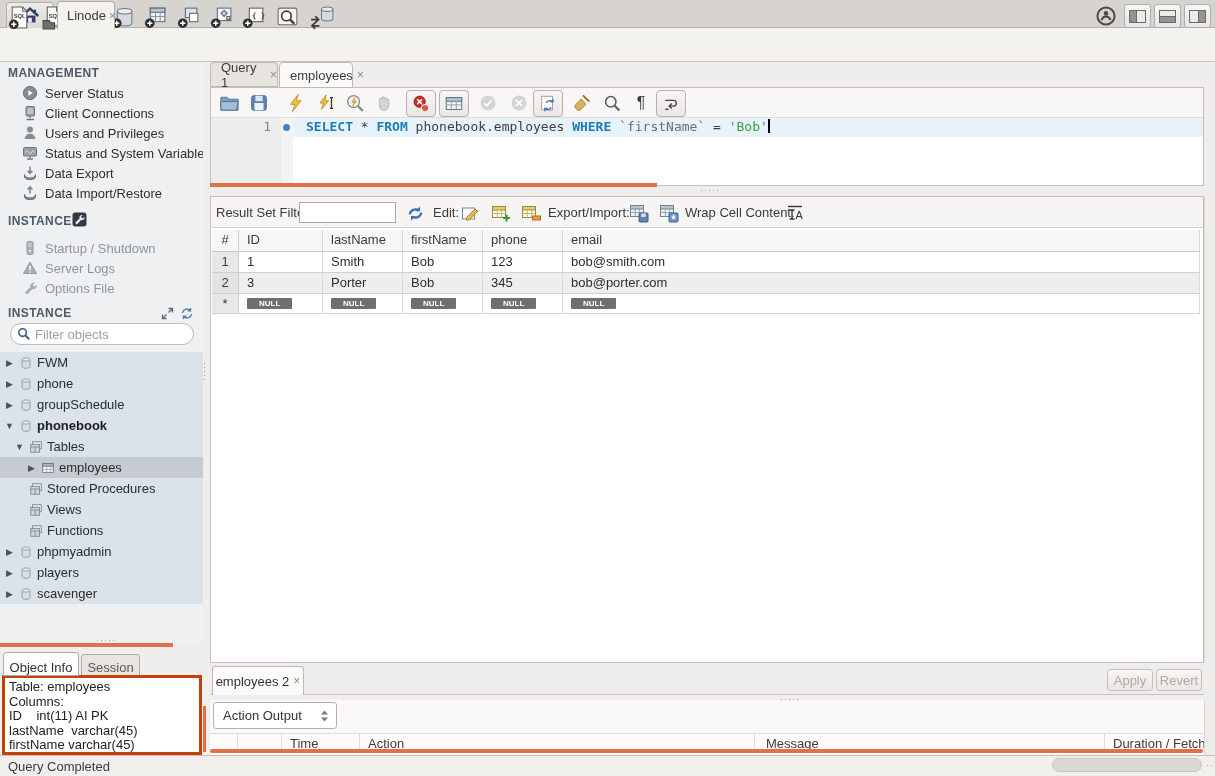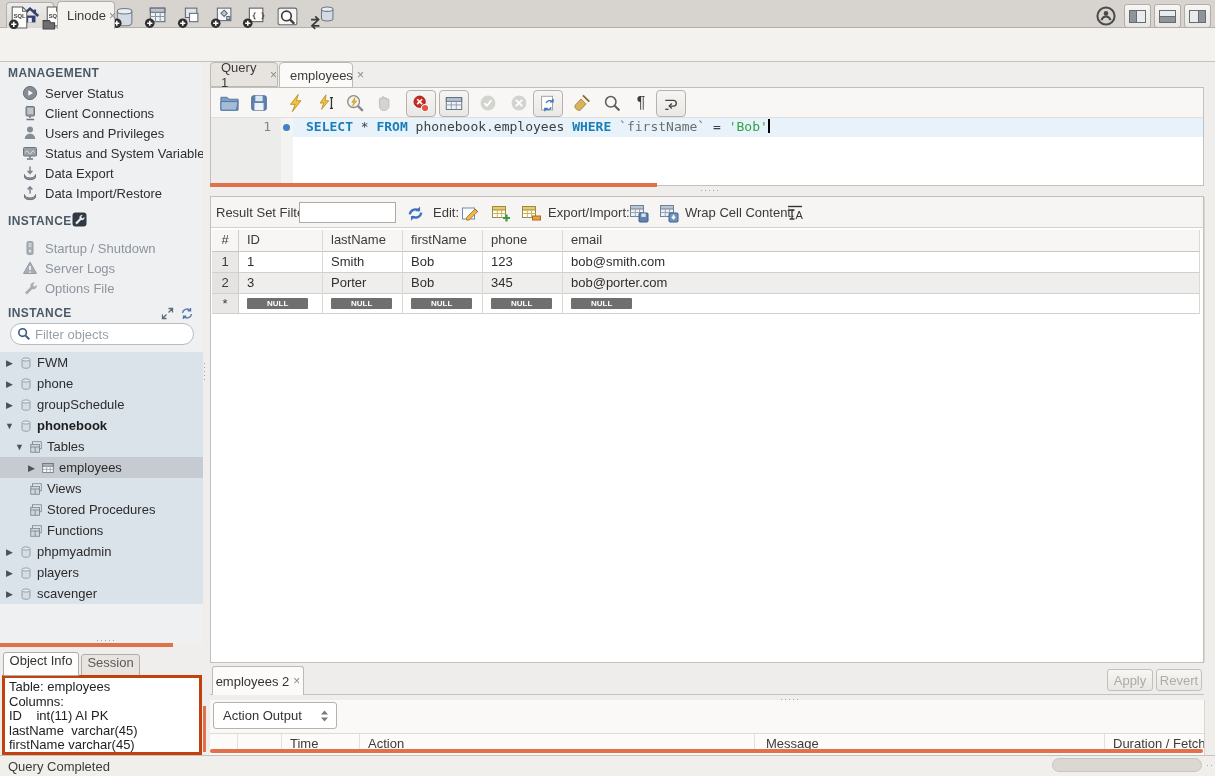--- a/index.html
+++ b/index.html
@@ -36,21 +36,21 @@
   .filterbox input::placeholder{color:#99a1a9}
   .tree{position:absolute;left:0;top:290px;width:203px;height:252px;background:#dae2ea}
   .trow{height:21px;display:flex;align-items:center;gap:4px;padding-left:4px;white-space:nowrap;overflow:hidden}
   .trow .tw{width:11px;font-size:9px;color:#4a525c;text-align:center;flex:none}
   .trow.sel{background:#c6cbd1}
   .trow .tl{color:#2c2c2c}
   .trow.bold .tl{font-weight:bold;color:#1c1c1c}
   .ind1{padding-left:14px}.ind2{padding-left:26px}
   .orangebar{background:#e0714a}
   .btab{position:absolute;height:24px;border:1px solid #b0ada9;border-radius:3px 3px 0 0;
-        display:flex;align-items:flex-start;justify-content:center;font-size:13px}
+        display:flex;align-items:flex-end;justify-content:center;font-size:13px}
   .infobox{position:absolute;left:2px;top:675px;width:200px;height:80px;background:#fff;
            border:3px solid #c2410c;padding:2px 4px;line-height:14.6px;overflow:hidden}
   .infobox div{white-space:pre;color:#222}
   
   .qtab{position:absolute;top:62px;height:25px;border:1px solid #bdbab6;border-radius:4px 4px 0 0;
         display:flex;align-items:center;gap:4px;padding-left:10px;font-size:13px;color:#3c3c3c}
   .panel{position:absolute;background:#fff;border:1px solid #c3c0bc}
   .edtb{position:absolute;left:0;top:0;width:100%;height:30px;background:#f8f7f5;border-bottom:1px solid #e2dfdb}
   .ebtn{position:absolute;top:2px;width:26px;height:26px;display:flex;align-items:center;justify-content:center}
   .ebtn.boxed{width:30px;height:27px;border:1px solid #b5b2ae;border-radius:4px;background:linear-gradient(#f6f5f3,#eae8e5)}
@@ -71,21 +71,21 @@
            font-family:"Liberation Sans",sans-serif;font-size:13px;padding:0 4px}
   .grid{position:absolute;left:1px;top:33px}
   .grow{display:flex}
   .gcell{height:21px;border-right:1px solid #dbd9d6;border-bottom:1px solid #d2d0cd;
          padding:2px 0 0 8px;overflow:hidden;white-space:nowrap;color:#2e2e2e;background:#fff}
   .ghead .gcell{height:22px;background:#f7f6f5;border-bottom:1px solid #c8c6c3;color:#3a3a3a}
   .gnum{width:27px;text-align:center;padding-left:0;background:#e9e8e6;border-right:1px solid #cfcdc9;color:#3c3c3c}
   .alt .gcell{background:#efeeec}
   .alt .gnum{background:#e4e3e1}
   .nullb{display:inline-block;background:#6f6f6f;color:#fff;font-size:8px;font-weight:bold;
-         padding:1px 20px;border-radius:1px;line-height:9px;vertical-align:2px}
+         padding:1px 12px;border-radius:1px;line-height:9px;vertical-align:2px}
   .btn{position:absolute;top:5px;height:22px;border:1px solid #c3c0bc;border-radius:3px;
        background:linear-gradient(#f7f6f4,#e9e7e3);color:#aeaaa5;display:flex;align-items:center;justify-content:center;font-size:13px}
   .aohead{display:flex;background:#fcfbfa;border-top:1px solid #dedcd9}
   .aocell{height:19px;border-right:1px solid #e2e0dd;padding:2px 0 0 8px;color:#3c3c3c;
           white-space:nowrap;overflow:hidden}
   .grip{color:#9c9c9c;font-size:9px;letter-spacing:1px;line-height:6px}
   .statusbar{left:0;top:755px;width:1215px;height:21px;background:#f1efec;border-top:1px solid #c5c2be;
              display:flex;align-items:center;padding-left:8px;color:#3c3c3c}
   .vstrip{background:#f0eeea;border-left:1px solid #d9d6d2}
 </style>
@@ -418,30 +418,30 @@
           </svg>
           <span class="tl">employees</span>
         </div>
       <div class="trow ind1">
           <span class="tw"></span>
           <svg width="14" height="14" viewBox="0 0 16 16">
             <rect x="4" y="2" width="10" height="8" fill="#e7ebef" stroke="#7c8692"></rect>
             <rect x="2" y="5" width="10" height="9" fill="#cfd6dd" stroke="#7c8692"></rect>
             <path d="M2 8h10M7 8v6" stroke="#7c8692"></path>
           </svg>
-          <span class="tl">Views</span>
+          <span class="tl">Stored Procedures</span>
         </div>
       <div class="trow ind1">
           <span class="tw"></span>
           <svg width="14" height="14" viewBox="0 0 16 16">
             <rect x="4" y="2" width="10" height="8" fill="#e7ebef" stroke="#7c8692"></rect>
             <rect x="2" y="5" width="10" height="9" fill="#cfd6dd" stroke="#7c8692"></rect>
             <path d="M2 8h10M7 8v6" stroke="#7c8692"></path>
           </svg>
-          <span class="tl">Stored Procedures</span>
+          <span class="tl">Views</span>
         </div>
       <div class="trow ind1">
           <span class="tw"></span>
           <svg width="14" height="14" viewBox="0 0 16 16">
             <rect x="4" y="2" width="10" height="8" fill="#e7ebef" stroke="#7c8692"></rect>
             <rect x="2" y="5" width="10" height="9" fill="#cfd6dd" stroke="#7c8692"></rect>
             <path d="M2 8h10M7 8v6" stroke="#7c8692"></path>
           </svg>
           <span class="tl">Functions</span>
         </div>

